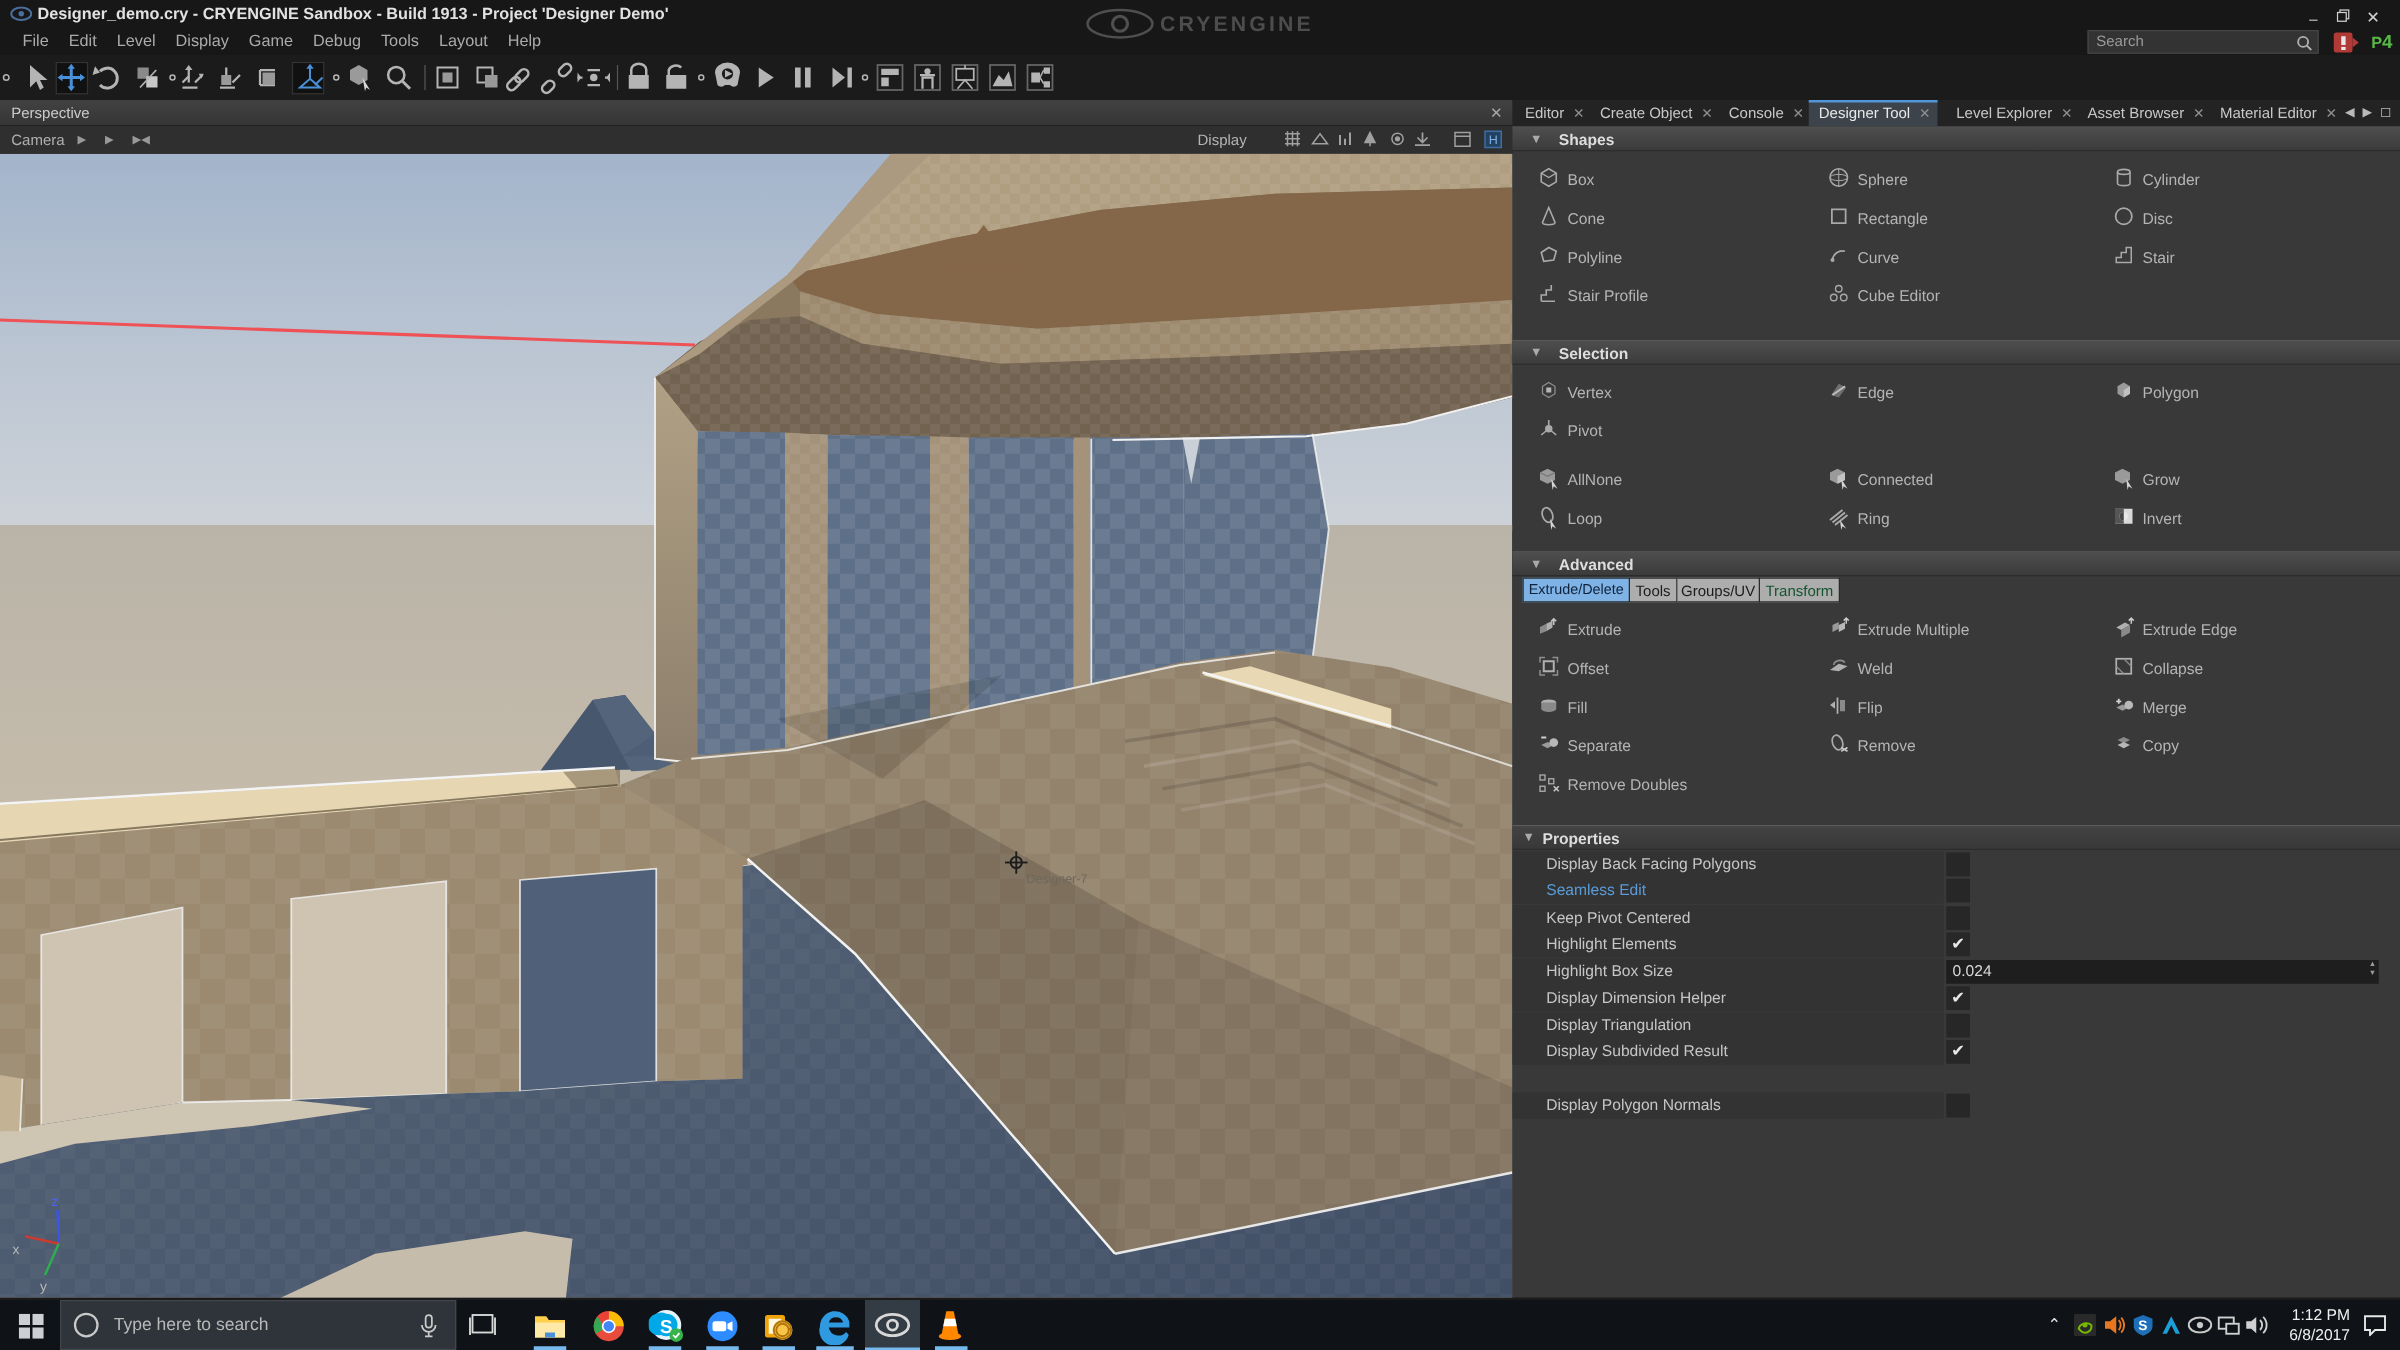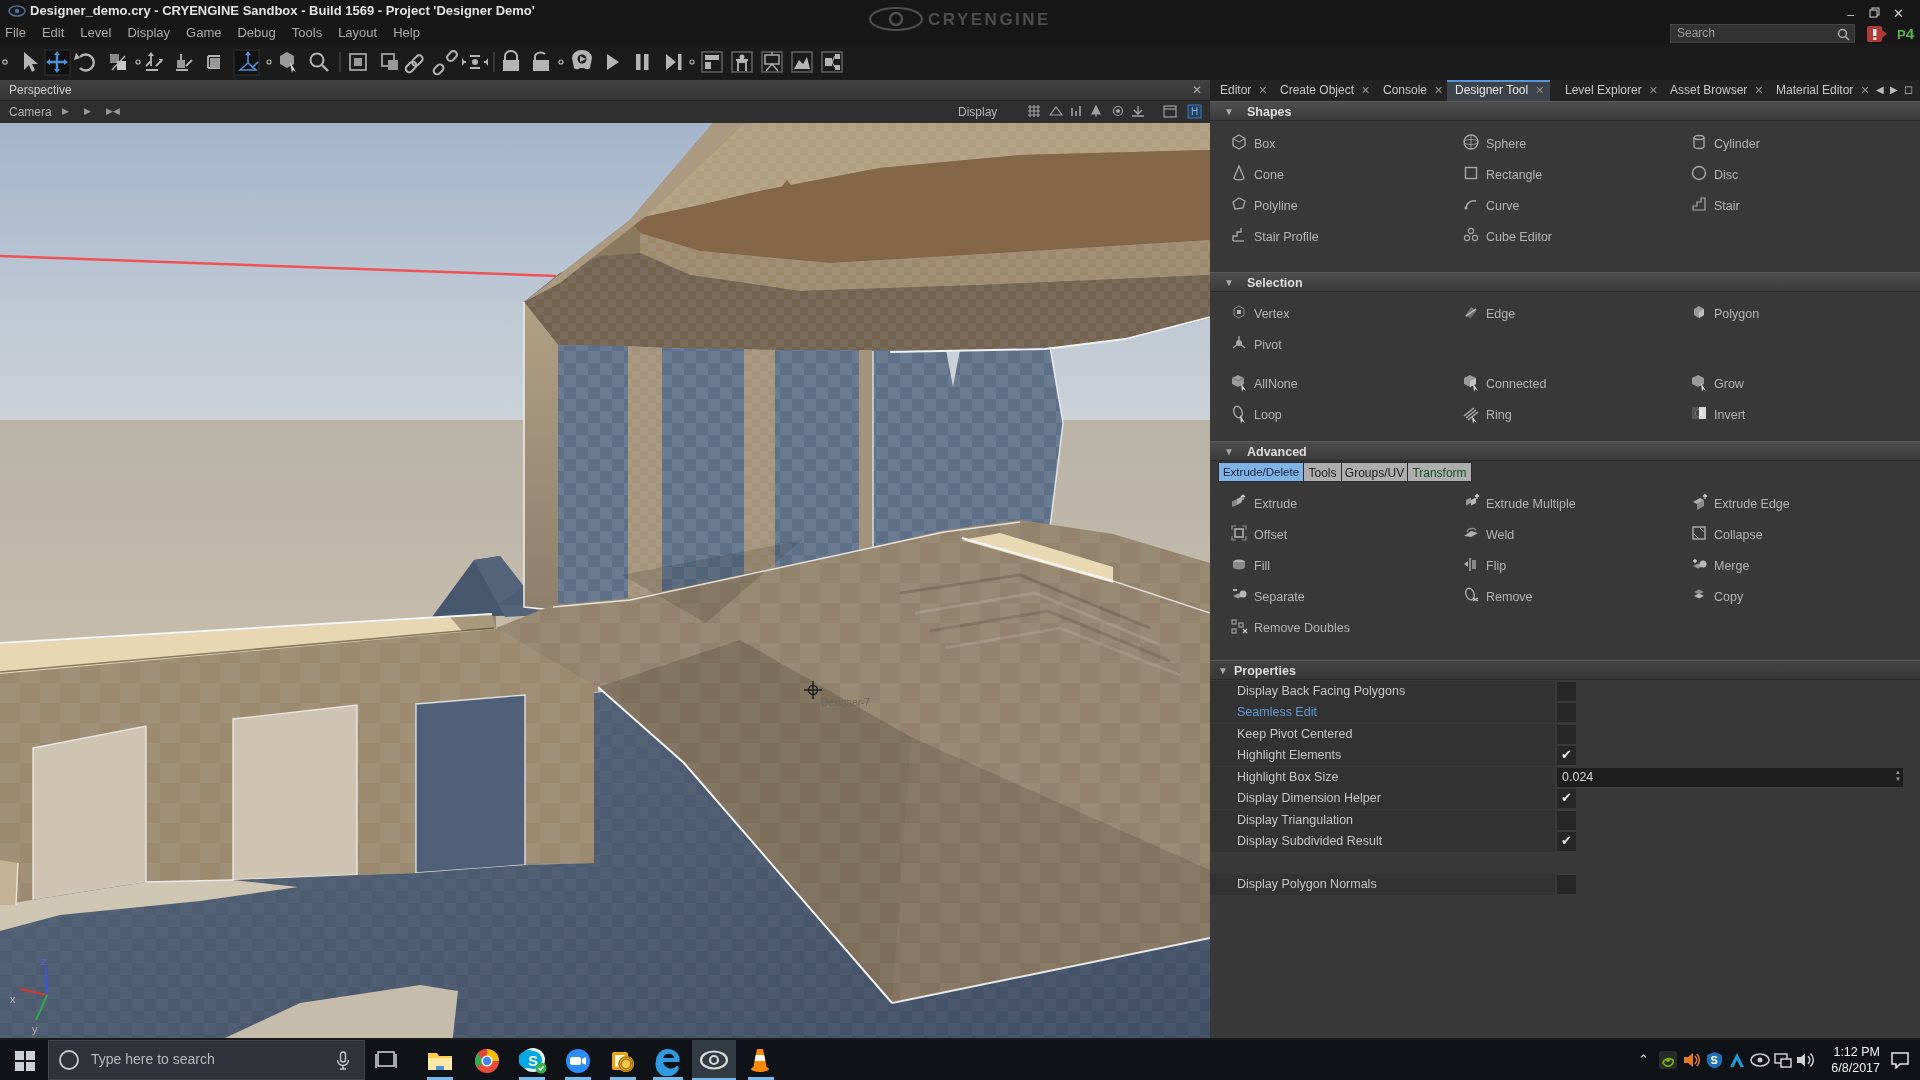--- a/index.html
+++ b/index.html
@@ -31,23 +31,23 @@
 .prow{position:absolute;left:0;height:21px;width:710px;}
 .plbl{position:absolute;left:0;top:0;width:345px;height:21px;background:#333333;color:#c6c6c6;font-size:12.5px;padding:3px 0 0 27px;white-space:nowrap;}
 .pchk{position:absolute;left:347px;top:1px;width:19px;height:19px;background:#272727;color:#e8e8e8;font-size:13px;text-align:center;}
 .pchk.ck{padding-top:1px;}
 .pinput{position:absolute;left:347px;top:1px;width:346px;height:19px;background:#1e1e1e;color:#d8d8d8;font-size:12.5px;padding:2px 0 0 5px;}
 .pinput .spin{position:absolute;right:2px;top:1px;font-size:6px;line-height:7px;color:#9a9a9a;}
 </style>
 </head>
 <body>
 <div id="titlebar">
-    <span id="title-text">Designer_demo.cry - CRYENGINE Sandbox - Build 1569 - Project 'Designer Demo'</span>
+    <span id="title-text">Designer_demo.cry - CRYENGINE Sandbox - Build 1913 - Project 'Designer Demo'</span>
   </div>
-<div id="menubar"><span style="margin-left:5px">File</span><span>Edit</span><span>Level</span><span>Display</span><span>Game</span><span>Debug</span><span>Tools</span><span>Layout</span><span>Help</span></div>
+<div id="menubar"><span style="margin-left:18px">File</span><span>Edit</span><span>Level</span><span>Display</span><span>Game</span><span>Debug</span><span>Tools</span><span>Layout</span><span>Help</span></div>
 <div id="toolbar">
 <svg width="860" height="36" viewBox="0 0 860 36">
 <g stroke="#b4b4b4" fill="#b4b4b4">
 <circle cx="5" cy="18" r="2.2" fill="none" stroke-width="1.2"></circle>
 <path d="M24,8 L24,26 L29,21 L32,28 L35,26 L32,20 L38,20 Z" stroke="none"></path>
 <rect x="45" y="6" width="25" height="25" fill="#111" stroke="#333"></rect>
 <g stroke="#4a90d9" fill="#4a90d9">
           <path d="M57,9 L57,27 M48,18 L66,18" stroke-width="2.4" fill="none"></path>
           <path d="M57,7 L54,11 L60,11 Z M57,29 L54,25 L60,25 Z M46,18 L50,15 L50,21 Z M68,18 L64,15 L64,21 Z" stroke="none"></path>
         </g>

